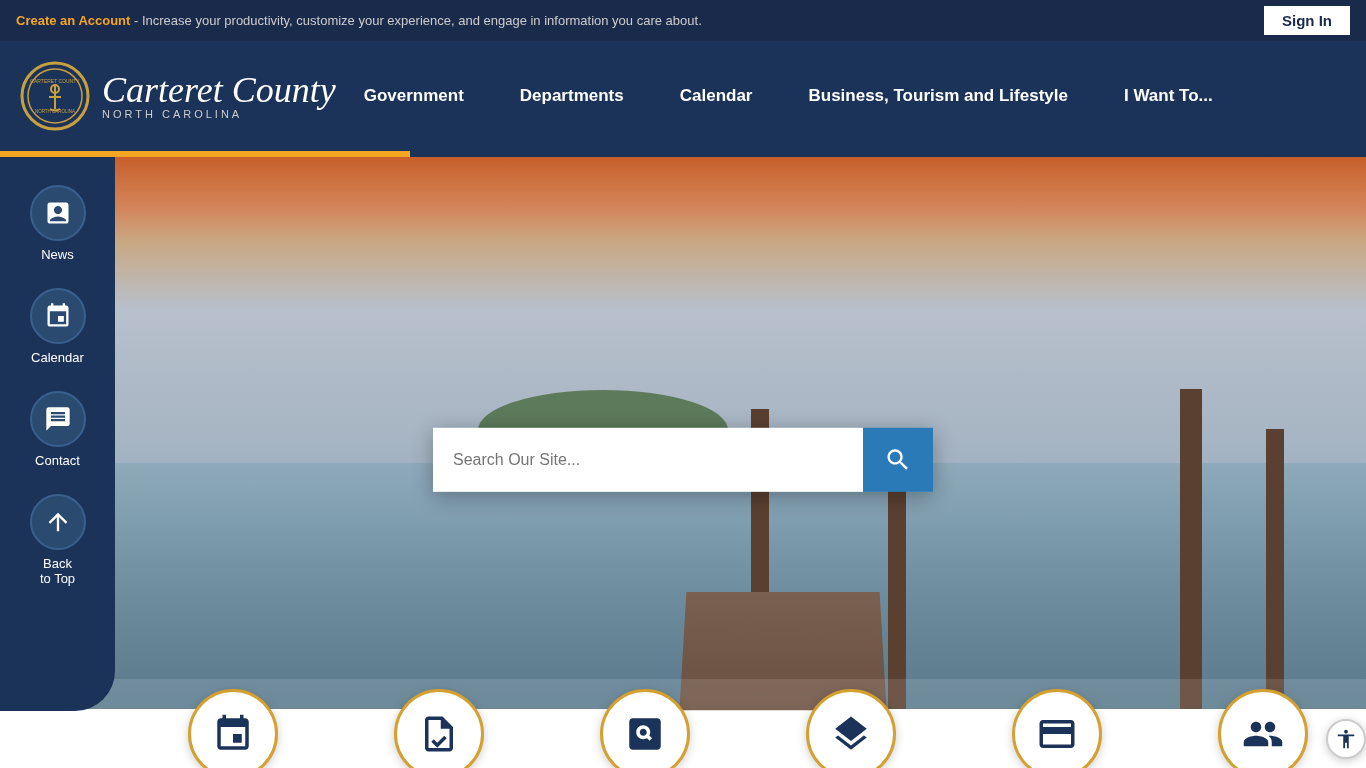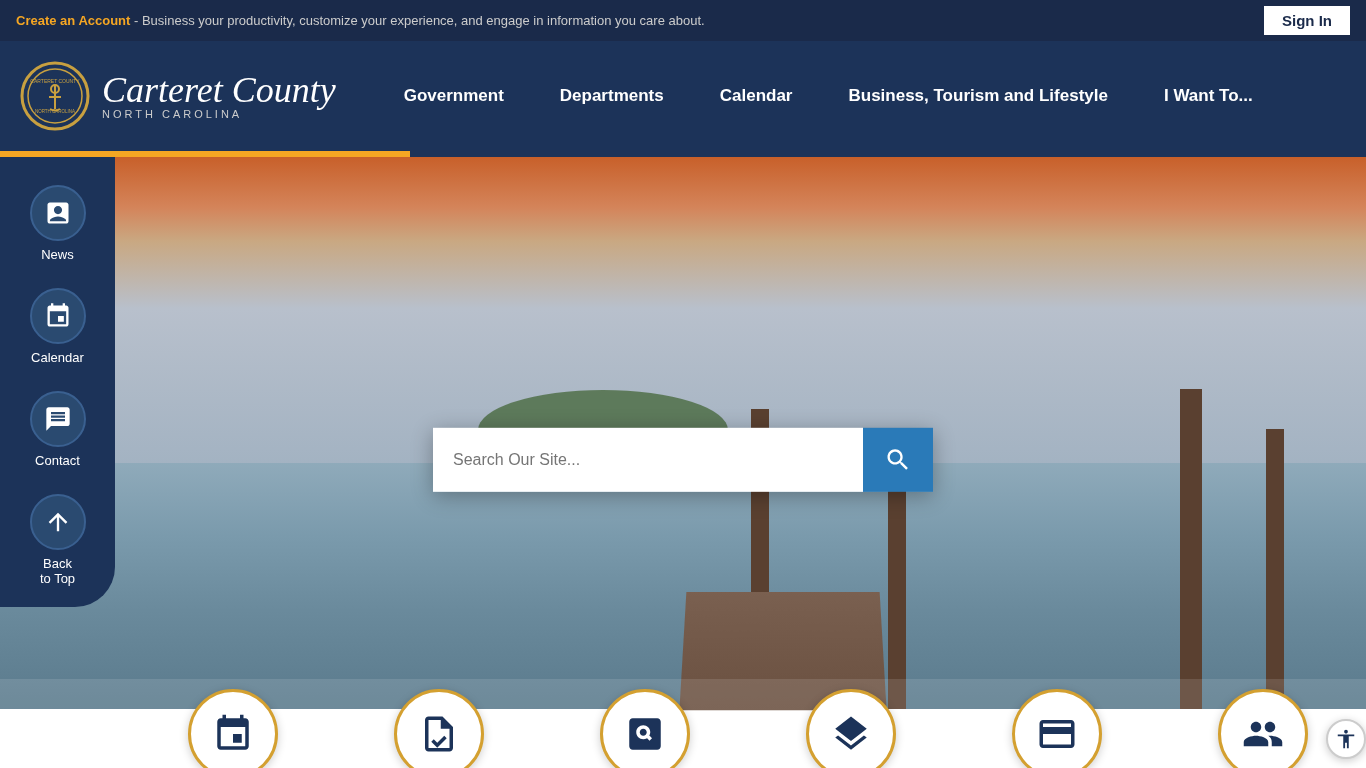--- a/index.html
+++ b/index.html
@@ -31,21 +31,20 @@
       display: flex;
       align-items: center;
       padding: 0 20px;
       height: 110px;
       position: relative;
       z-index: 10;
     }
     .logo-area {
       display: flex;
       align-items: center;
-      margin-right: 40px;
       text-decoration: none;
     }
     .logo-seal {
       width: 70px;
       height: 70px;
       margin-right: 12px;
     }
     .logo-text { display: flex; flex-direction: column; }
     .logo-name {
       font-family: Georgia, serif;
@@ -163,21 +162,21 @@
       height: 90px;
       background: rgba(255,255,255,0.12);
     }
 
     
     .sidebar {
       position: absolute;
       left: 0;
       top: 0;
       width: 115px;
-      height: 450px;
+      height: 554px;
       background: #1c3359;
       border-radius: 0 0 40px 0;
       display: flex;
       flex-direction: column;
       align-items: center;
       padding: 20px 0;
       gap: 10px;
       z-index: 20;
     }
     .sidebar-item {
@@ -292,21 +291,21 @@
     
     svg { fill: #1c3359; }
     .sidebar-icon-circle svg { fill: white; }
     .search-btn svg { fill: white; }
   </style>
 </head>
 <body>
 
 <div class="top-bar">
   <div class="top-bar-left">
-    <a href="#">Create an Account</a><span> - Business your productivity, customize your experience, and engage in information you care about.</span>
+    <a href="#">Create an Account</a><span> - Increase your productivity, customize your experience, and engage in information you care about.</span>
   </div>
   <button class="sign-in-btn">Sign In</button>
 </div>
 
 <div class="header">
   <a class="logo-area" href="#">
 
     <svg class="logo-seal" viewBox="0 0 70 70" xmlns="http://www.w3.org/2000/svg">
       <circle cx="35" cy="35" r="33" fill="#1c3359" stroke="#c8a040" stroke-width="3"></circle>
       <circle cx="35" cy="35" r="27" fill="none" stroke="#c8a040" stroke-width="1.5"></circle>

